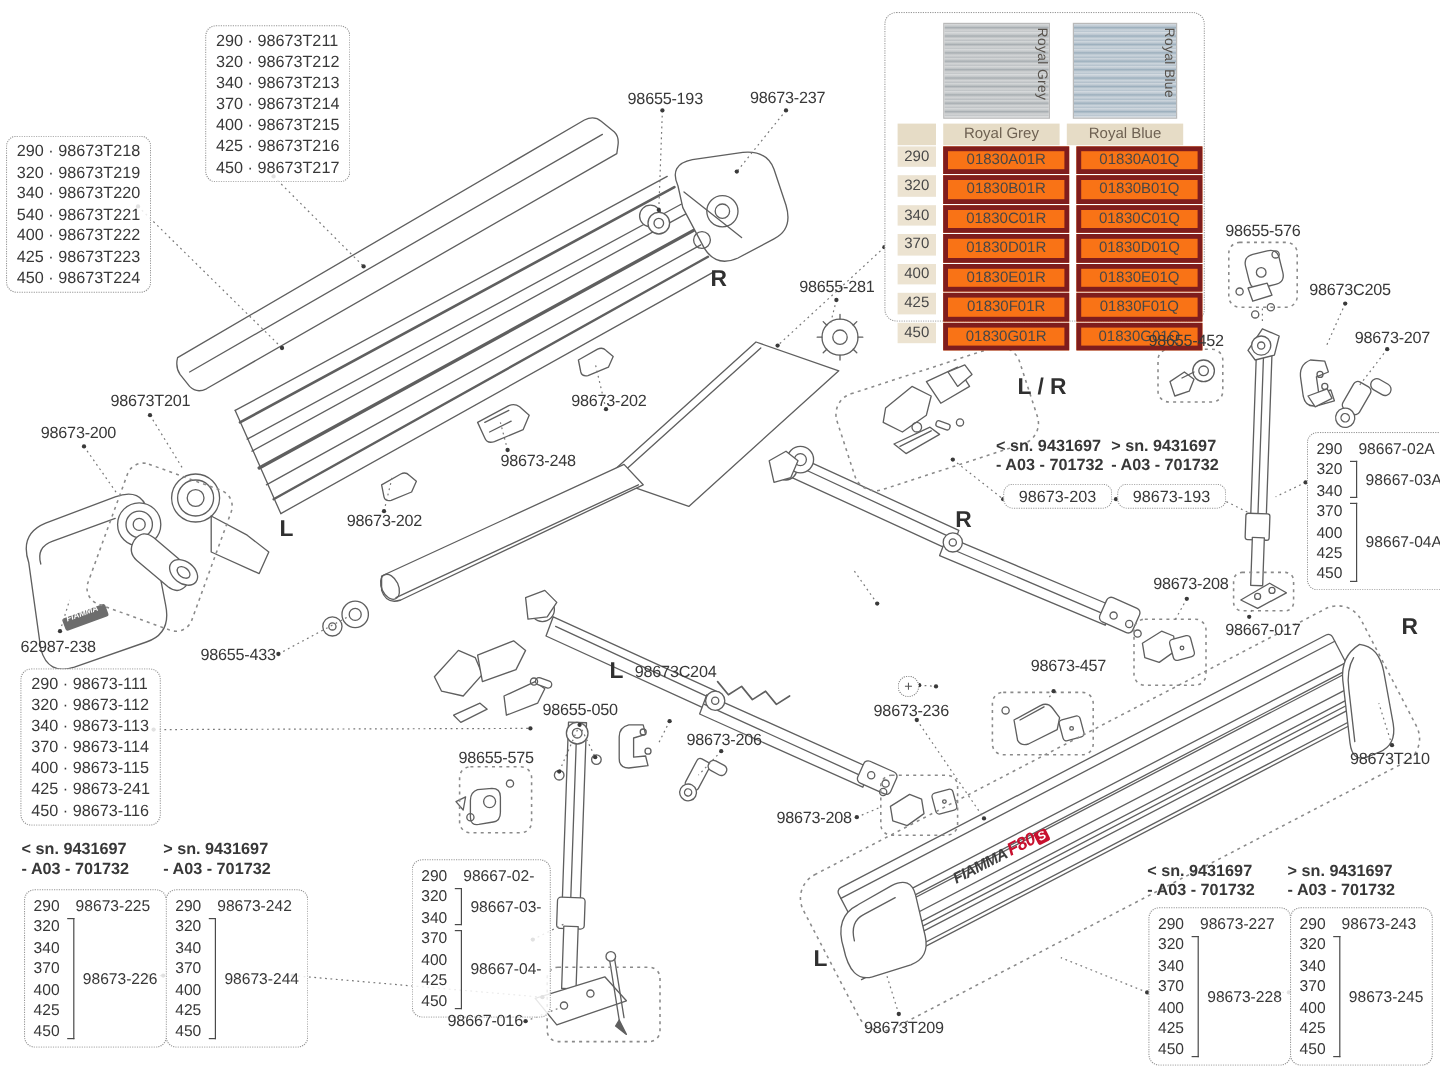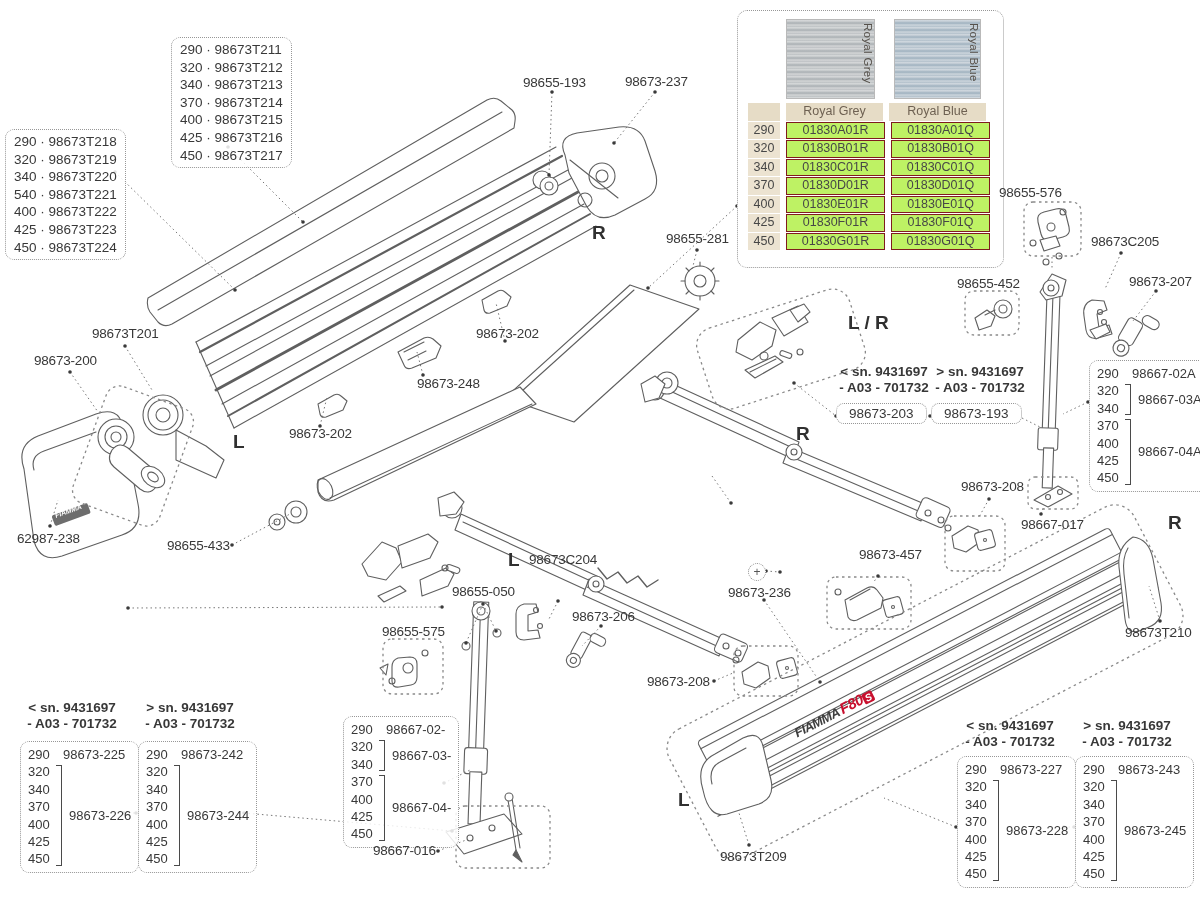--- a/index.html
+++ b/index.html
@@ -3,48 +3,48 @@
 <meta charset="utf-8">
 <style>
   html,body{margin:0;padding:0;background:#fff;}
   .stage{position:relative;width:1200px;height:900px;background:#fff;overflow:hidden;
          font-family:"Liberation Sans",sans-serif;color:#383838;}
   svg.art{position:absolute;left:0;top:0;z-index:0;}
   
   .pl{position:absolute;font-size:13.5px;letter-spacing:-0.2px;white-space:nowrap;z-index:2;color:#383838;}
   .mk{position:absolute;font-size:19px;font-weight:bold;color:#303030;z-index:2;white-space:nowrap;}
   
-  .lb{position:absolute;border:1.5px dotted #979797;border-radius:9px;padding:3px 8px;z-index:2;background:rgba(255,255,255,.85);margin-top:16px;}
+  .lb{position:absolute;border:1.5px dotted #979797;border-radius:9px;padding:3px 8px;z-index:2;background:rgba(255,255,255,.85);}
   .lbrow{font-size:13.5px;line-height:17.6px;white-space:nowrap;}
   
   .bt{position:absolute;border:1.5px dotted #979797;border-radius:9px;padding:4px 7px;z-index:2;background:rgba(255,255,255,.85);font-size:13px;}
   .btrow{display:flex;align-items:center;gap:8px;height:17.4px;white-space:nowrap;}
   .btgroup{display:flex;align-items:center;}
   .szcol{display:flex;flex-direction:column;}
   .szcol .sz{height:17.4px;line-height:17.4px;}
   .sz{min-width:27px;}
   .brk{align-self:stretch;width:5px;border:1.5px solid #4a4a4a;border-left:none;margin:2px 7px 2px 1px;}
   .pn{white-space:nowrap;}
   
-  .snh{position:absolute;width:108px;text-align:center;font-size:13.5px;font-weight:bold;line-height:15.5px;z-index:2;white-space:nowrap;}
+  .snh{position:absolute;width:108px;text-align:left;font-size:13.5px;font-weight:bold;line-height:15.5px;z-index:2;white-space:nowrap;}
   .snb{position:absolute;border:1.5px dotted #979797;border-radius:8px;padding:2px 12px;font-size:13.5px;z-index:2;background:#fff;white-space:nowrap;}
   .plus{position:absolute;width:16px;height:16px;border:1.2px dotted #8a8a8a;border-radius:50%;
         font-size:12px;line-height:16px;text-align:center;color:#555;z-index:2;background:#fff;}
   
   .fpanel{position:absolute;left:737px;top:10px;width:265px;height:256px;border:1.5px dotted #979797;border-radius:10px;z-index:2;background:#fff;}
   .swatch{position:absolute;top:8px;height:78px;border:1px solid #b9b9b9;}
   .sw-grey{left:48px;width:87px;background:repeating-linear-gradient(180deg,#d9dbdc 0px,#c2c6c8 2px,#a7adb1 3px,#d3d5d6 5px,#bcc0c3 7px);}
   .sw-blue{left:156px;width:85px;background:repeating-linear-gradient(180deg,#d4dbe1 0px,#bac6d0 2px,#9cafbd 3px,#ccd5dc 5px,#b1bfca 7px);}
   .swlabel{position:absolute;top:12px;writing-mode:vertical-rl;font-size:11.5px;color:#56514b;letter-spacing:.3px;z-index:3;}
   .swl-grey{left:124px;}.swl-blue{left:230px;}
   .ftab{position:absolute;left:10px;top:92px;display:flex;flex-direction:column;row-gap:1px;}
   .frow{display:flex;column-gap:6px;}
   .fc{height:17.5px;line-height:17.5px;font-size:12.5px;text-align:center;color:#474747;}
   .fc-size{width:32px;background:#ece3d1;}
-  .fc-code{width:97px;background:#bef264;border:1px solid #7f1d1d;height:15.5px;line-height:15.5px;}
+  .fc-code{width:97px;background:#f97316;border:4px solid #7f1d1d;height:15.5px;line-height:15.5px;}
   .fc-h{background:#e6dcc6;color:#6e6152;border:none;height:17.5px;line-height:17.5px;}
   
   .raillogo{position:absolute;left:795px;top:724px;transform:rotate(-27deg);transform-origin:left center;
             z-index:2;font-style:italic;font-weight:bold;white-space:nowrap;}
   .raillogo .brand{font-size:13px;color:#3e3e3e;letter-spacing:-0.5px;}
   .raillogo .model{font-size:15px;color:#c8102e;letter-spacing:-0.5px;margin-left:2px;}
   .raillogo .variant{font-size:10px;color:#fff;background:#c8102e;padding:0 2px;border-radius:2px;margin-left:1px;}
 </style>
 </head>
 <body>
@@ -433,20 +433,29 @@
     </div>
 <div class="lb" style="left:5px;top:113px">
       <div class="lbrow">290 · 98673T218</div>
       <div class="lbrow">320 · 98673T219</div>
       <div class="lbrow">340 · 98673T220</div>
       <div class="lbrow">540 · 98673T221</div>
       <div class="lbrow">400 · 98673T222</div>
       <div class="lbrow">425 · 98673T223</div>
       <div class="lbrow">450 · 98673T224</div>
     </div>
+<div class="lb" style="left:17px;top:557px">
+      <div class="lbrow">290 · 98673-111</div>
+      <div class="lbrow">320 · 98673-112</div>
+      <div class="lbrow">340 · 98673-113</div>
+      <div class="lbrow">370 · 98673-114</div>
+      <div class="lbrow">400 · 98673-115</div>
+      <div class="lbrow">425 · 98673-241</div>
+      <div class="lbrow">450 · 98673-116</div>
+    </div>
 <div class="plus" style="left:748px;top:563px">+</div>
 
 <div class="fpanel">
   <div class="swatch sw-grey"></div>
   <div class="swatch sw-blue"></div>
   <div class="swlabel swl-grey">Royal Grey</div>
   <div class="swlabel swl-blue">Royal Blue</div>
   <div class="ftab">
     <div class="frow">
       <span class="fc fc-size fc-h"></span>
@@ -654,21 +663,21 @@
 <div class="pl" style="left:523px;top:75px">98655-193</div>
 <div class="pl" style="left:625px;top:74px">98673-237</div>
 <div class="pl" style="left:666px;top:231px">98655-281</div>
 <div class="pl" style="left:476px;top:326px">98673-202</div>
 <div class="pl" style="left:417px;top:376px">98673-248</div>
 <div class="pl" style="left:289px;top:426px">98673-202</div>
 <div class="pl" style="left:92px;top:326px">98673T201</div>
 <div class="pl" style="left:34px;top:353px">98673-200</div>
 <div class="pl" style="left:17px;top:531px">62987-238</div>
 <div class="pl" style="left:167px;top:538px">98655-433</div>
-<div class="pl" style="left:999px;top:185px">98655-576</div>
+<div class="pl" style="left:1021px;top:185px">98655-576</div>
 <div class="pl" style="left:1091px;top:234px">98673C205</div>
 <div class="pl" style="left:1129px;top:274px">98673-207</div>
 <div class="pl" style="left:957px;top:276px">98655-452</div>
 <div class="pl" style="left:961px;top:479px">98673-208</div>
 <div class="pl" style="left:1021px;top:517px">98667-017</div>
 <div class="pl" style="left:859px;top:547px">98673-457</div>
 <div class="pl" style="left:728px;top:585px">98673-236</div>
 <div class="pl" style="left:647px;top:674px">98673-208</div>
 <div class="pl" style="left:452px;top:584px">98655-050</div>
 <div class="pl" style="left:529px;top:552px">98673C204</div>

